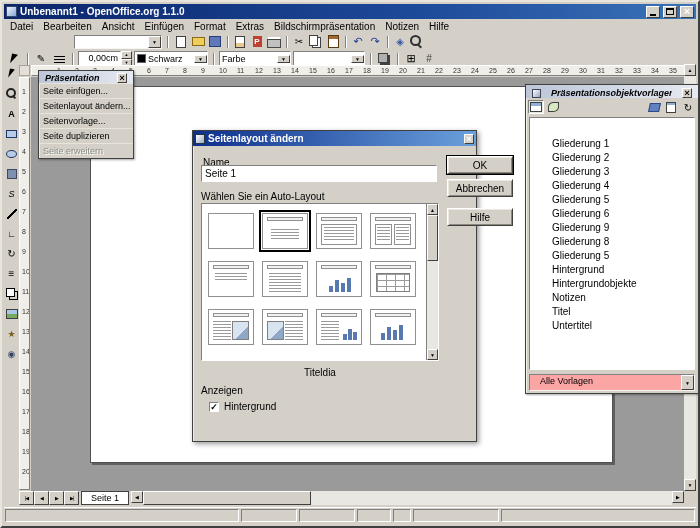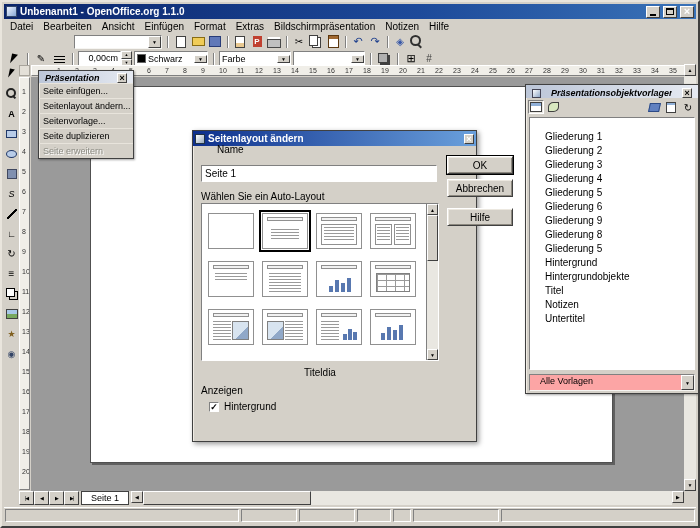--- a/index.html
+++ b/index.html
@@ -139,31 +139,31 @@
   .sticon{width:9px;height:9px;background:linear-gradient(135deg,#fff,#90a8c8);border:1px solid #445;flex:none;}
   .stoolbar{height:18px;display:flex;align-items:center;gap:1px;padding:1px 2px;}
   .sti{width:16px;height:14px;display:flex;align-items:center;justify-content:center;position:relative;flex:none;}
   .sti.pressed{background:#e8e6e0;border:1px solid;border-color:#808080 #fff #fff #808080;}
   .sti-presentation-styles::before{content:"";width:10px;height:8px;border:1px solid #404040;background:linear-gradient(#90b0d8 3px,#fff 3px);}
   .sti-graphic-styles::before{content:"";width:9px;height:8px;border:1px solid #404040;background:#d8e8c0;border-radius:50% 0 50% 0;}
   .sti-fill-format-mode::before{content:"";width:9px;height:7px;background:#6080c0;border:1px solid #2c4a86;transform:skewX(-12deg);}
   .sti-new-style-from-selection::before{content:"";width:8px;height:9px;background:#fff;border:1px solid #404040;box-shadow:inset 0 2px 0 #90b0d8;}
   .sti-update-style::before{content:"↻";font-size:10px;}
   .stspacer{flex:1;}
-  .slist{position:absolute;left:3px;right:3px;top:32px;height:253px;background:#fff;border:1px solid;border-color:#808080 #fff #fff #808080;overflow:hidden;padding:12px;}
+  .slist{position:absolute;left:3px;right:3px;top:32px;height:253px;background:#fff;border:1px solid;border-color:#808080 #fff #fff #808080;overflow:hidden;padding:19px;}
   .sitem{height:14px;line-height:14px;padding-left:3px;font-size:10px;white-space:nowrap;}
   .scombo{position:absolute;left:3px;right:3px;top:289px;height:17px;}
 
   
   #dialog{position:absolute;left:190px;top:128px;width:285px;height:312px;z-index:40;background:#d4d0c8;border:1px solid #404040;box-shadow:inset 1px 1px 0 #f0ece4,2px 2px 5px rgba(0,0,0,.4);}
   .dtitle{height:15px;display:flex;align-items:center;gap:3px;padding:0 2px;background:linear-gradient(90deg,#0d2f8c,#6aa0dc);color:#fff;font-weight:bold;font-size:10px;}
   .dtitle .ttext{flex:1;}
   .dicon{width:10px;height:10px;background:linear-gradient(135deg,#fff,#99aabb);border:1px solid #223344;flex:none;}
   .dlabel{position:absolute;font-size:10px;}
-  #dlg-name-label{left:10px;top:13px;margin-left:14px;}
+  #dlg-name-label{left:10px;top:26px;}
   #dlg-layout-label{left:8px;top:60px;}
   #dlg-show-label{left:8px;top:254px;}
   .dinput{position:absolute;left:8px;top:34px;width:236px;height:17px;background:#fff;border:1px solid;border-color:#808080 #fff #fff #808080;font-size:10px;padding:1px 3px;font-family:inherit;outline:0;}
   .layoutgrid{position:absolute;left:8px;top:72px;width:238px;height:158px;background:#fff;border:1px solid;border-color:#808080 #fff #fff #808080;display:flex;}
   .thumbs{flex:1;display:grid;grid-template-columns:repeat(4,46px);grid-auto-rows:36px;gap:12px 8px;padding:9px 0 0 6px;align-content:start;}
   .thumb{position:relative;width:46px;height:36px;background:#fff;border:1px solid #909090;}
   .thumb.sel{outline:2px solid #000;outline-offset:1px;}
   .gsb{width:12px;background:#e9e7e1;display:flex;flex-direction:column;border-left:1px solid #808080;}
   .gsb .sbtn{width:100%;height:11px;}
   .gtrack{flex:1;position:relative;}
@@ -511,22 +511,22 @@
         <div class="sitem">Gliederung 2</div>
         <div class="sitem">Gliederung 3</div>
         <div class="sitem">Gliederung 4</div>
         <div class="sitem">Gliederung 5</div>
         <div class="sitem">Gliederung 6</div>
         <div class="sitem">Gliederung 9</div>
         <div class="sitem">Gliederung 8</div>
         <div class="sitem">Gliederung 5</div>
         <div class="sitem">Hintergrund</div>
         <div class="sitem">Hintergrundobjekte</div>
+        <div class="sitem">Notizen</div>
         <div class="sitem">Titel</div>
-        <div class="sitem">Notizen</div>
         <div class="sitem">Untertitel</div>
       </div>
     <div class="combo scombo">
       <span class="val">Alle Vorlagen</span>
       <span class="dd"></span>
     </div>
   </div>
 
 </div>
 

